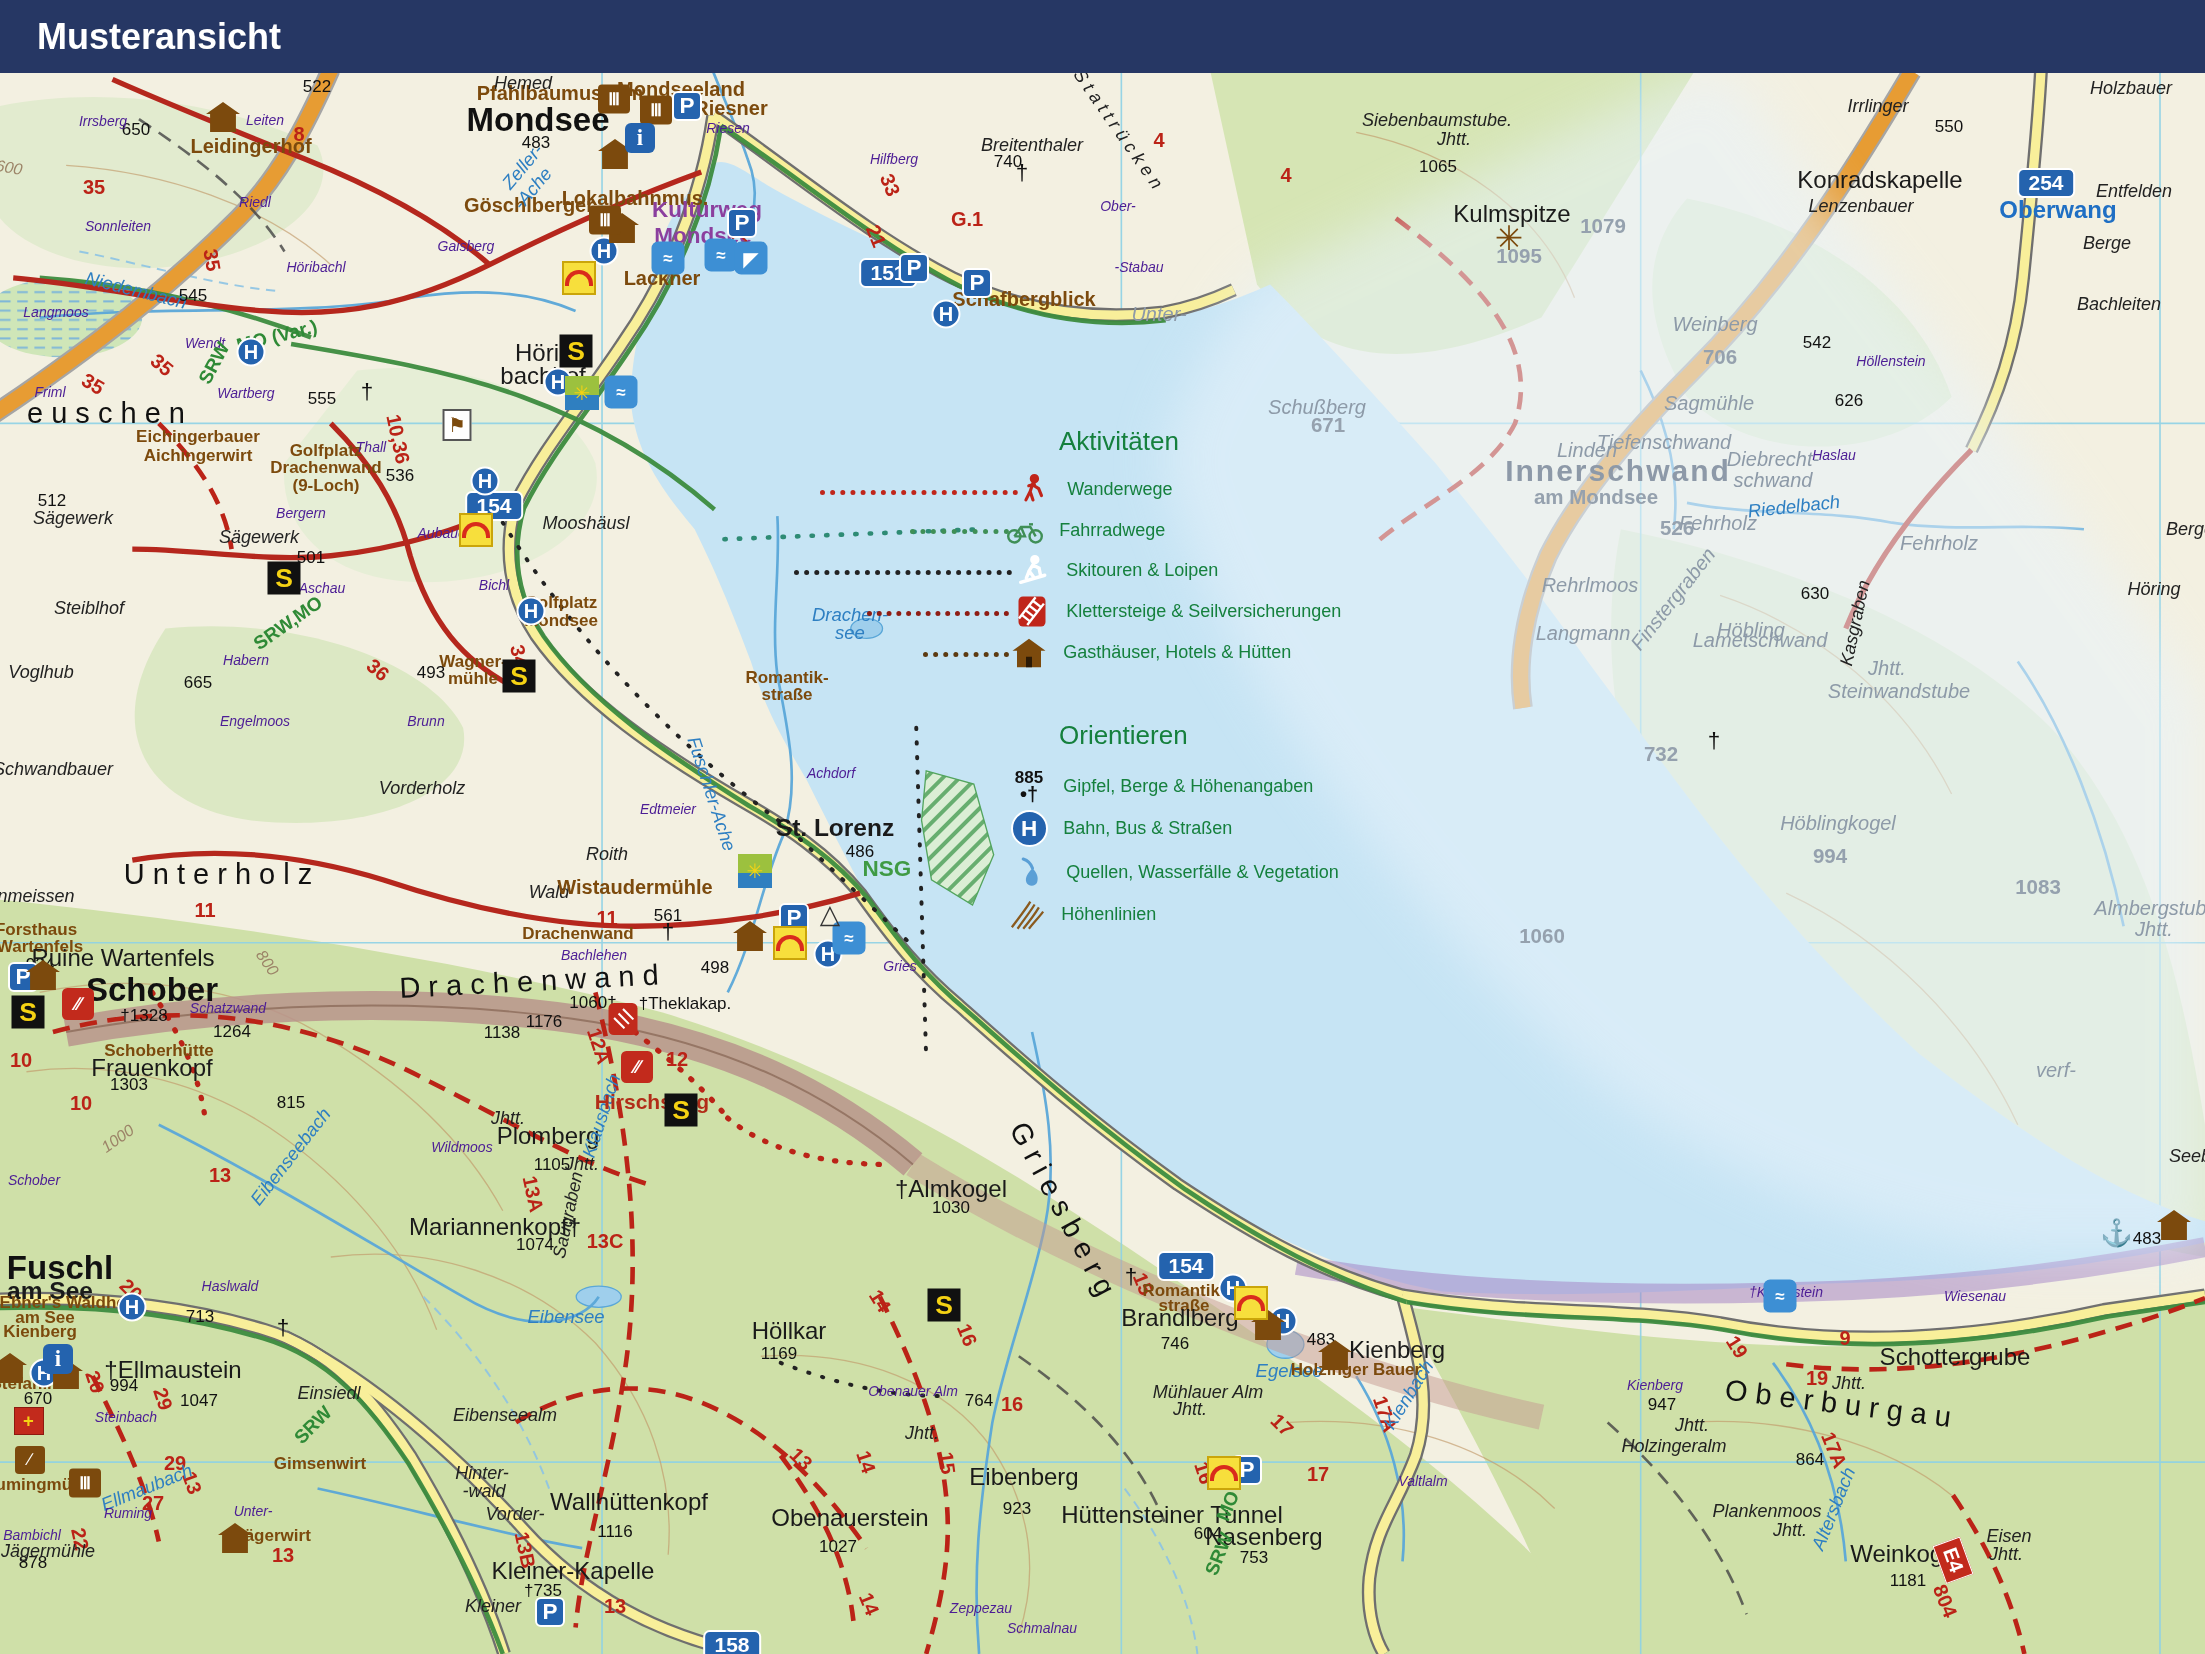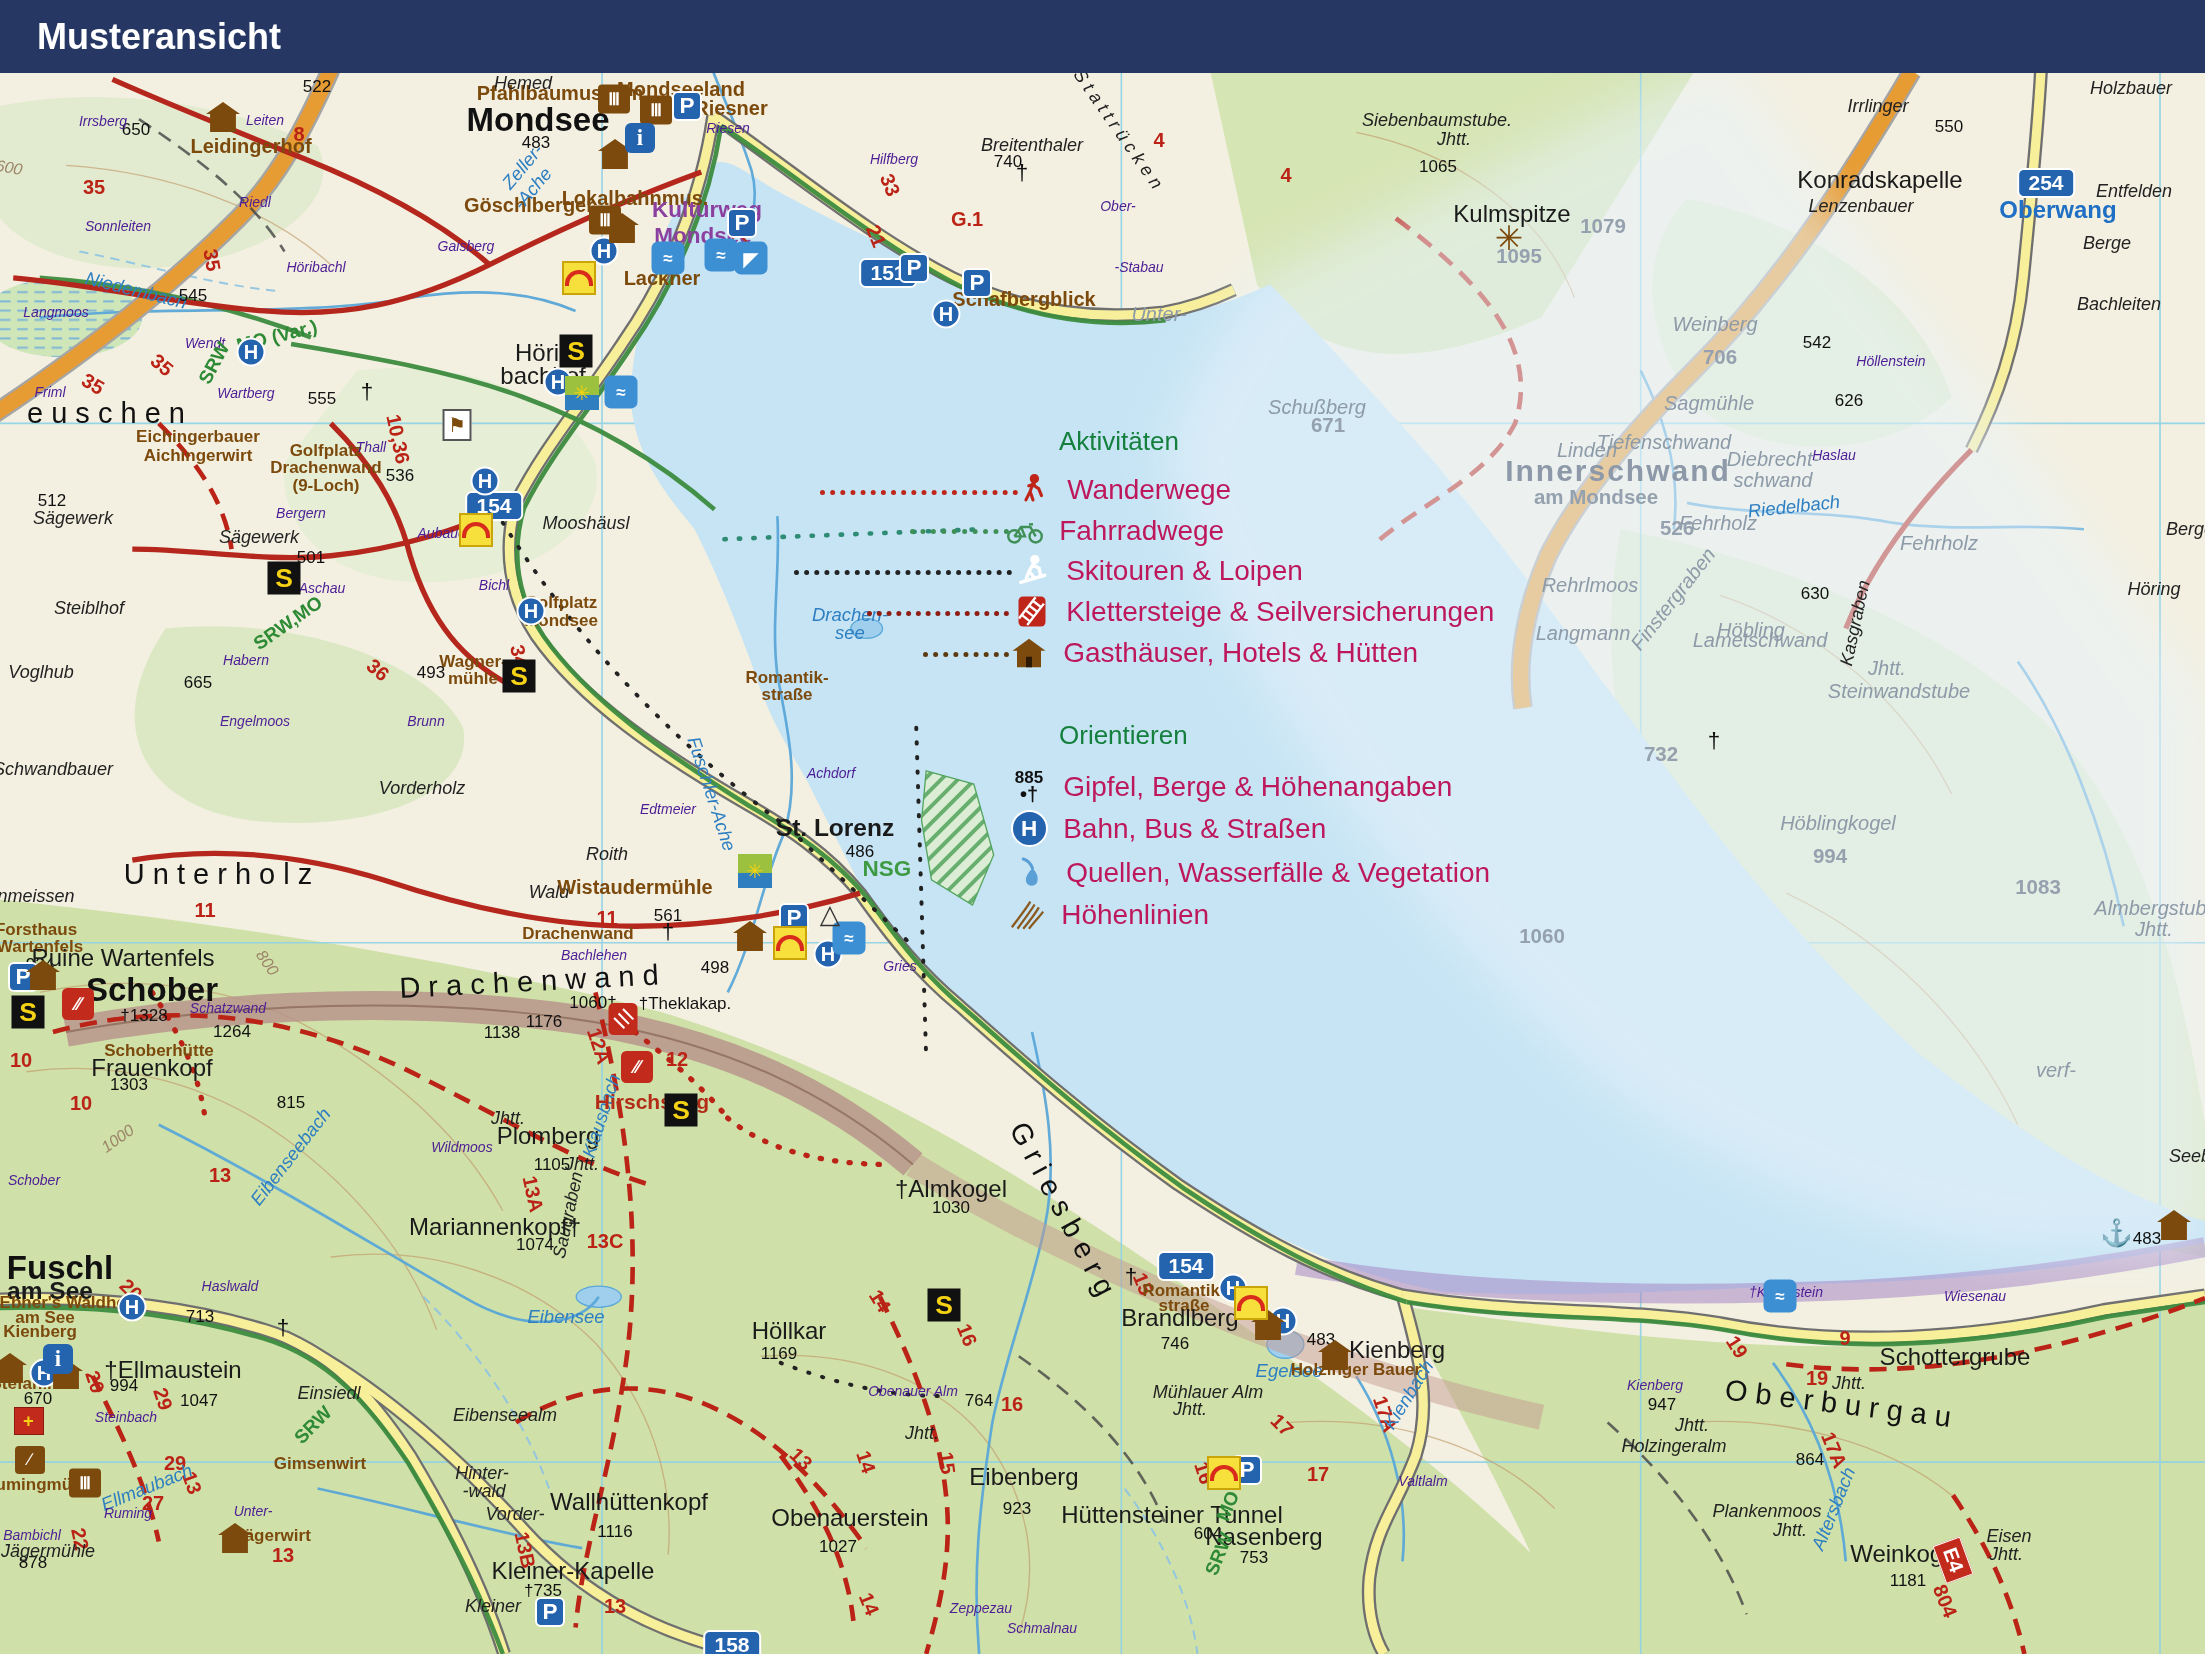--- a/index.html
+++ b/index.html
@@ -61,21 +61,21 @@
   .ic-wind{color:#7c4a0d;font-size:34px;}
   .ic-anchor{color:#2463ae;font-size:26.5px;font-weight:bold;}
   .ic-chap{width:30px;height:28px;background:#c22a1c;border:1.3px solid #8d1a10;color:#f5d213;font-size:18.5px;font-weight:bold;}
   .ic-lift{width:30px;height:28px;background:#7c4a0d;border-radius:4px;color:#fff;font-size:17px;}
   .ic-golf{width:29px;height:32px;background:#fff;border:2px solid #555;color:#7c4a0d;font-size:20px;}
   .ic-cross{color:#111;font-size:22.5px;}
   
   #legend{position:absolute;z-index:30;}
   .lg-title{position:absolute;font-size:26px;font-weight:normal;color:#15803d;white-space:nowrap;}
   .lg-item{position:absolute;display:flex;align-items:center;gap:13.2px;white-space:nowrap;}
-  .lg-item .lg-label{font-size:28px;color:#be185d;}
+  .lg-item .lg-label{font-size:18px;color:#15803d;}
   .lg-icon{width:42px;height:37px;display:flex;align-items:center;justify-content:center;flex:none;}
   .leader{position:absolute;height:0;z-index:29;}
 </style>
 </head>
 <body>
 
 <div id="stage">
 
   <svg id="map" viewBox="0 0 3333 2500" xmlns="http://www.w3.org/2000/svg">
     <defs>

